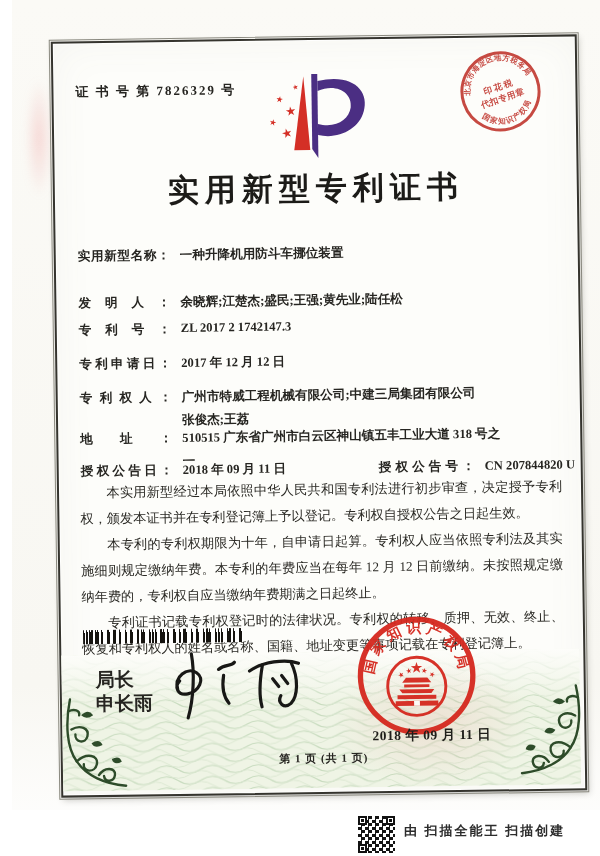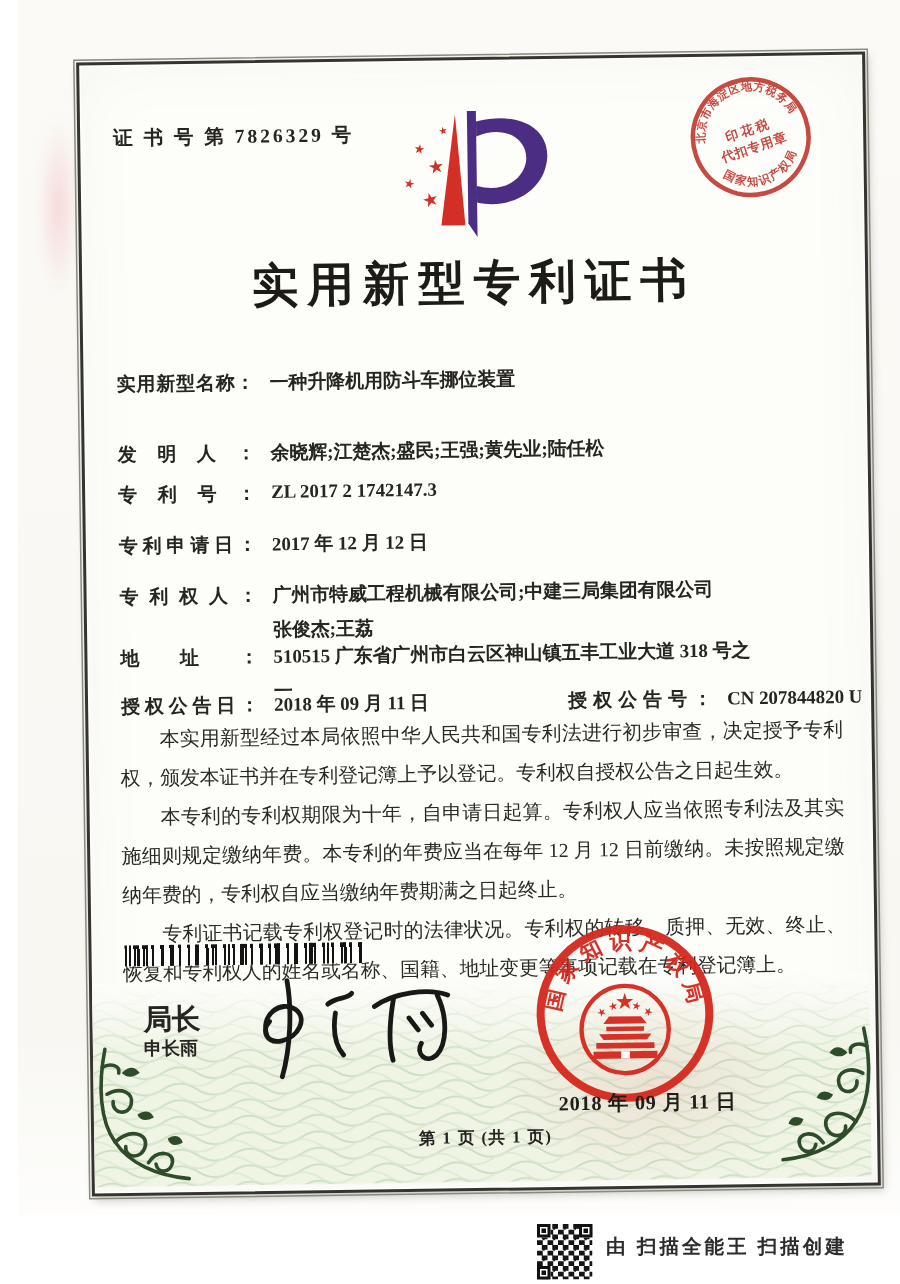--- a/index.html
+++ b/index.html
@@ -42,21 +42,21 @@
   .orn-left{left:1px;top:652px;}
   .orn-right{right:1px;top:645px;transform:scaleX(-1);}
   .barcode{
     position:absolute;left:22px;top:587px;width:160px;height:14px;background-color:#fff;
     background-image:
       repeating-linear-gradient(90deg,#15130f 0 1.5px,transparent 1.5px 6px),
       repeating-linear-gradient(90deg,transparent 0 3px,#15130f 3px 4.5px,transparent 4.5px 11px),
       repeating-linear-gradient(90deg,transparent 0 8px,#15130f 8px 10px,transparent 10px 23px);
   }
   .signer-title{position:absolute;left:34px;top:624px;font-size:19px;font-weight:700;font-family:"Liberation Sans","DejaVu Sans",sans-serif;}
-  .signer-name{position:absolute;left:34px;top:648px;font-size:12px;font-weight:700;font-family:"Liberation Sans","DejaVu Sans",sans-serif;}
+  .signer-name{position:absolute;left:34px;top:648px;font-size:19px;font-weight:700;font-family:"Liberation Sans","DejaVu Sans",sans-serif;}
   .signature{position:absolute;left:100px;top:608px;width:160px;height:72px;}
   .seal{position:absolute;left:292px;top:574px;width:126px;height:126px;opacity:.95;}
   .seal-date{position:absolute;left:310px;top:688px;font-size:13.5px;font-weight:700;letter-spacing:.5px;color:#1f1e1a;}
   .page-num{position:absolute;left:0;top:711px;width:100%;text-align:center;font-size:11px;font-weight:700;letter-spacing:1px;}
   .scan-footer{position:absolute;left:0;top:810px;width:600px;height:46px;background:#fff;}
   .qr{
     position:absolute;left:346px;top:6px;width:37px;height:37px;background-color:#fff;
     background-image:repeating-conic-gradient(#141414 0% 25%,#ffffff 0% 50%);
     background-size:7px 7px;outline:2px solid #fff;
   }

